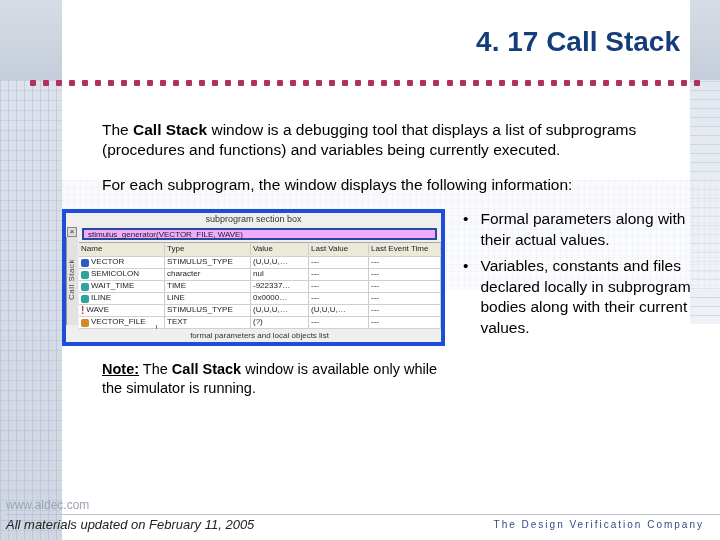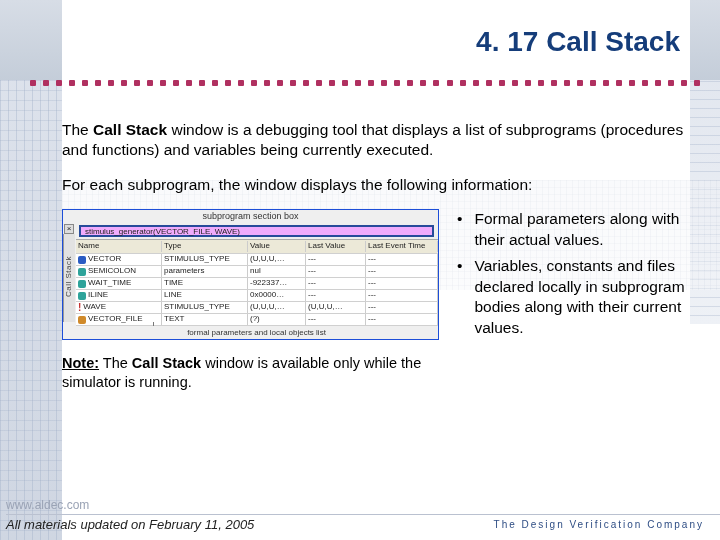--- a/index.html
+++ b/index.html
@@ -46,31 +46,31 @@
   }
   .dotrow {
     position: absolute; left: 30px; right: 20px; top: 80px; height: 14px;
     display: flex; justify-content: space-between;
   }
   .dotrow span { width: 6px; height: 6px; background: #b03060; border-radius: 1px; }
   .body {
     position: absolute; left: 62px; right: 18px; top: 120px; bottom: 48px;
     font-size: 15.5px; color: #000; line-height: 1.32;
   }
-  .body p { margin-bottom: 14px; }
+  .body p { margin-bottom: 14px; padding-left: 40px; }
   .two-col { display: flex; gap: 18px; align-items: flex-start; }
   .left-col { flex: 0 0 375px; }
   .right-col { flex: 1; font-size: 15.5px; }
   .right-col ul { list-style: none; }
   .right-col li { display: flex; gap: 12px; margin-bottom: 6px; }
   .right-col li .bull { flex: 0 0 auto; }
   .note { margin-top: 14px; font-size: 14.5px; }
   
   .cs-window {
-    border: 1px solid #1d4ed8; background: #efefef;
+    border: 4px solid #1d4ed8; background: #efefef;
     font-family: "MS Sans Serif", Tahoma, sans-serif;
     font-size: 9px; color: #222;
   }
   .cs-title-callout {
     text-align: center; font-size: 9px; color: #333; padding: 1px 0;
     position: relative;
   }
   .cs-subbox {
     margin: 1px 4px 2px 16px;
     height: 12px; border: 2px solid #274b9a; background: #f0abfc;
@@ -217,21 +217,21 @@
                 <div class="c-type">STIMULUS_TYPE</div>
                 <div class="c-val">(U,U,U,…</div>
                 <div class="c-prev">---</div>
                 <div class="c-time">---</div>
               </div>
               <div class="cs-row">
                 <div class="c-name">
                   <span class="ico i-teal"></span>
                   <span>SEMICOLON</span>
                 </div>
-                <div class="c-type">parameters</div>
+                <div class="c-type">character</div>
                 <div class="c-val">nul</div>
                 <div class="c-prev">---</div>
                 <div class="c-time">---</div>
               </div>
               <div class="cs-row">
                 <div class="c-name">
                   <span class="ico i-teal"></span>
                   <span>WAIT_TIME</span>
                 </div>
                 <div class="c-type">TIME</div>

